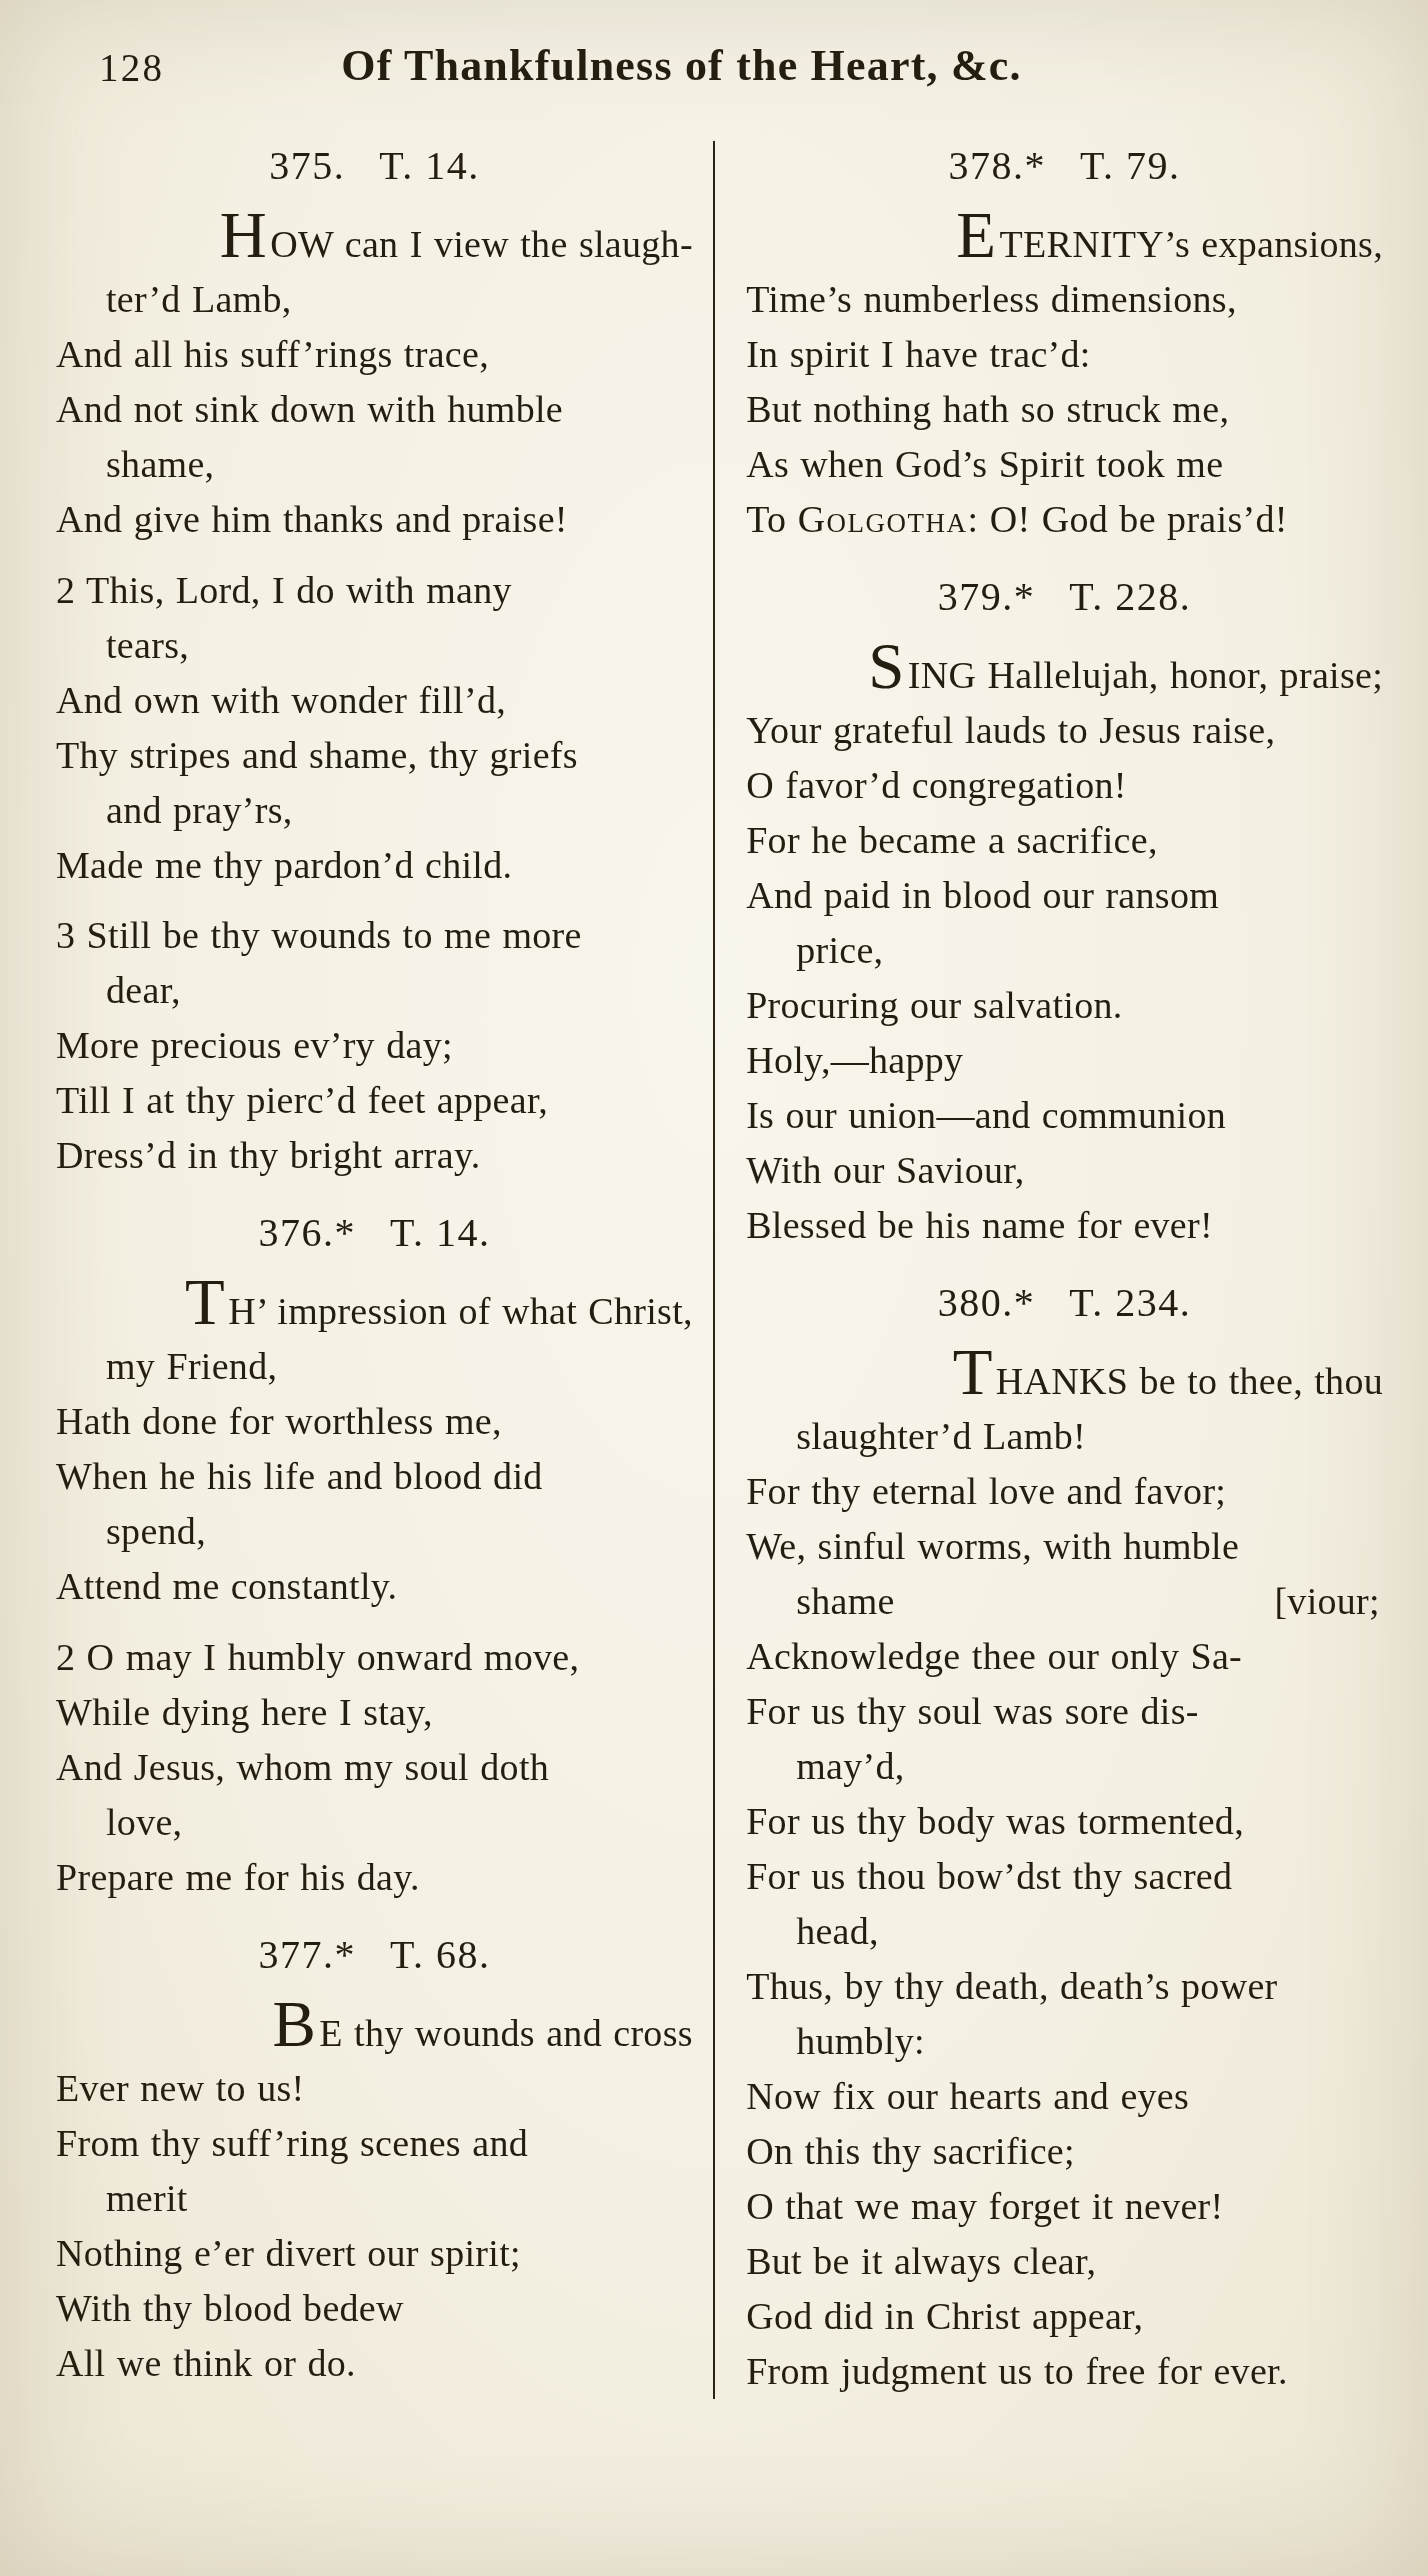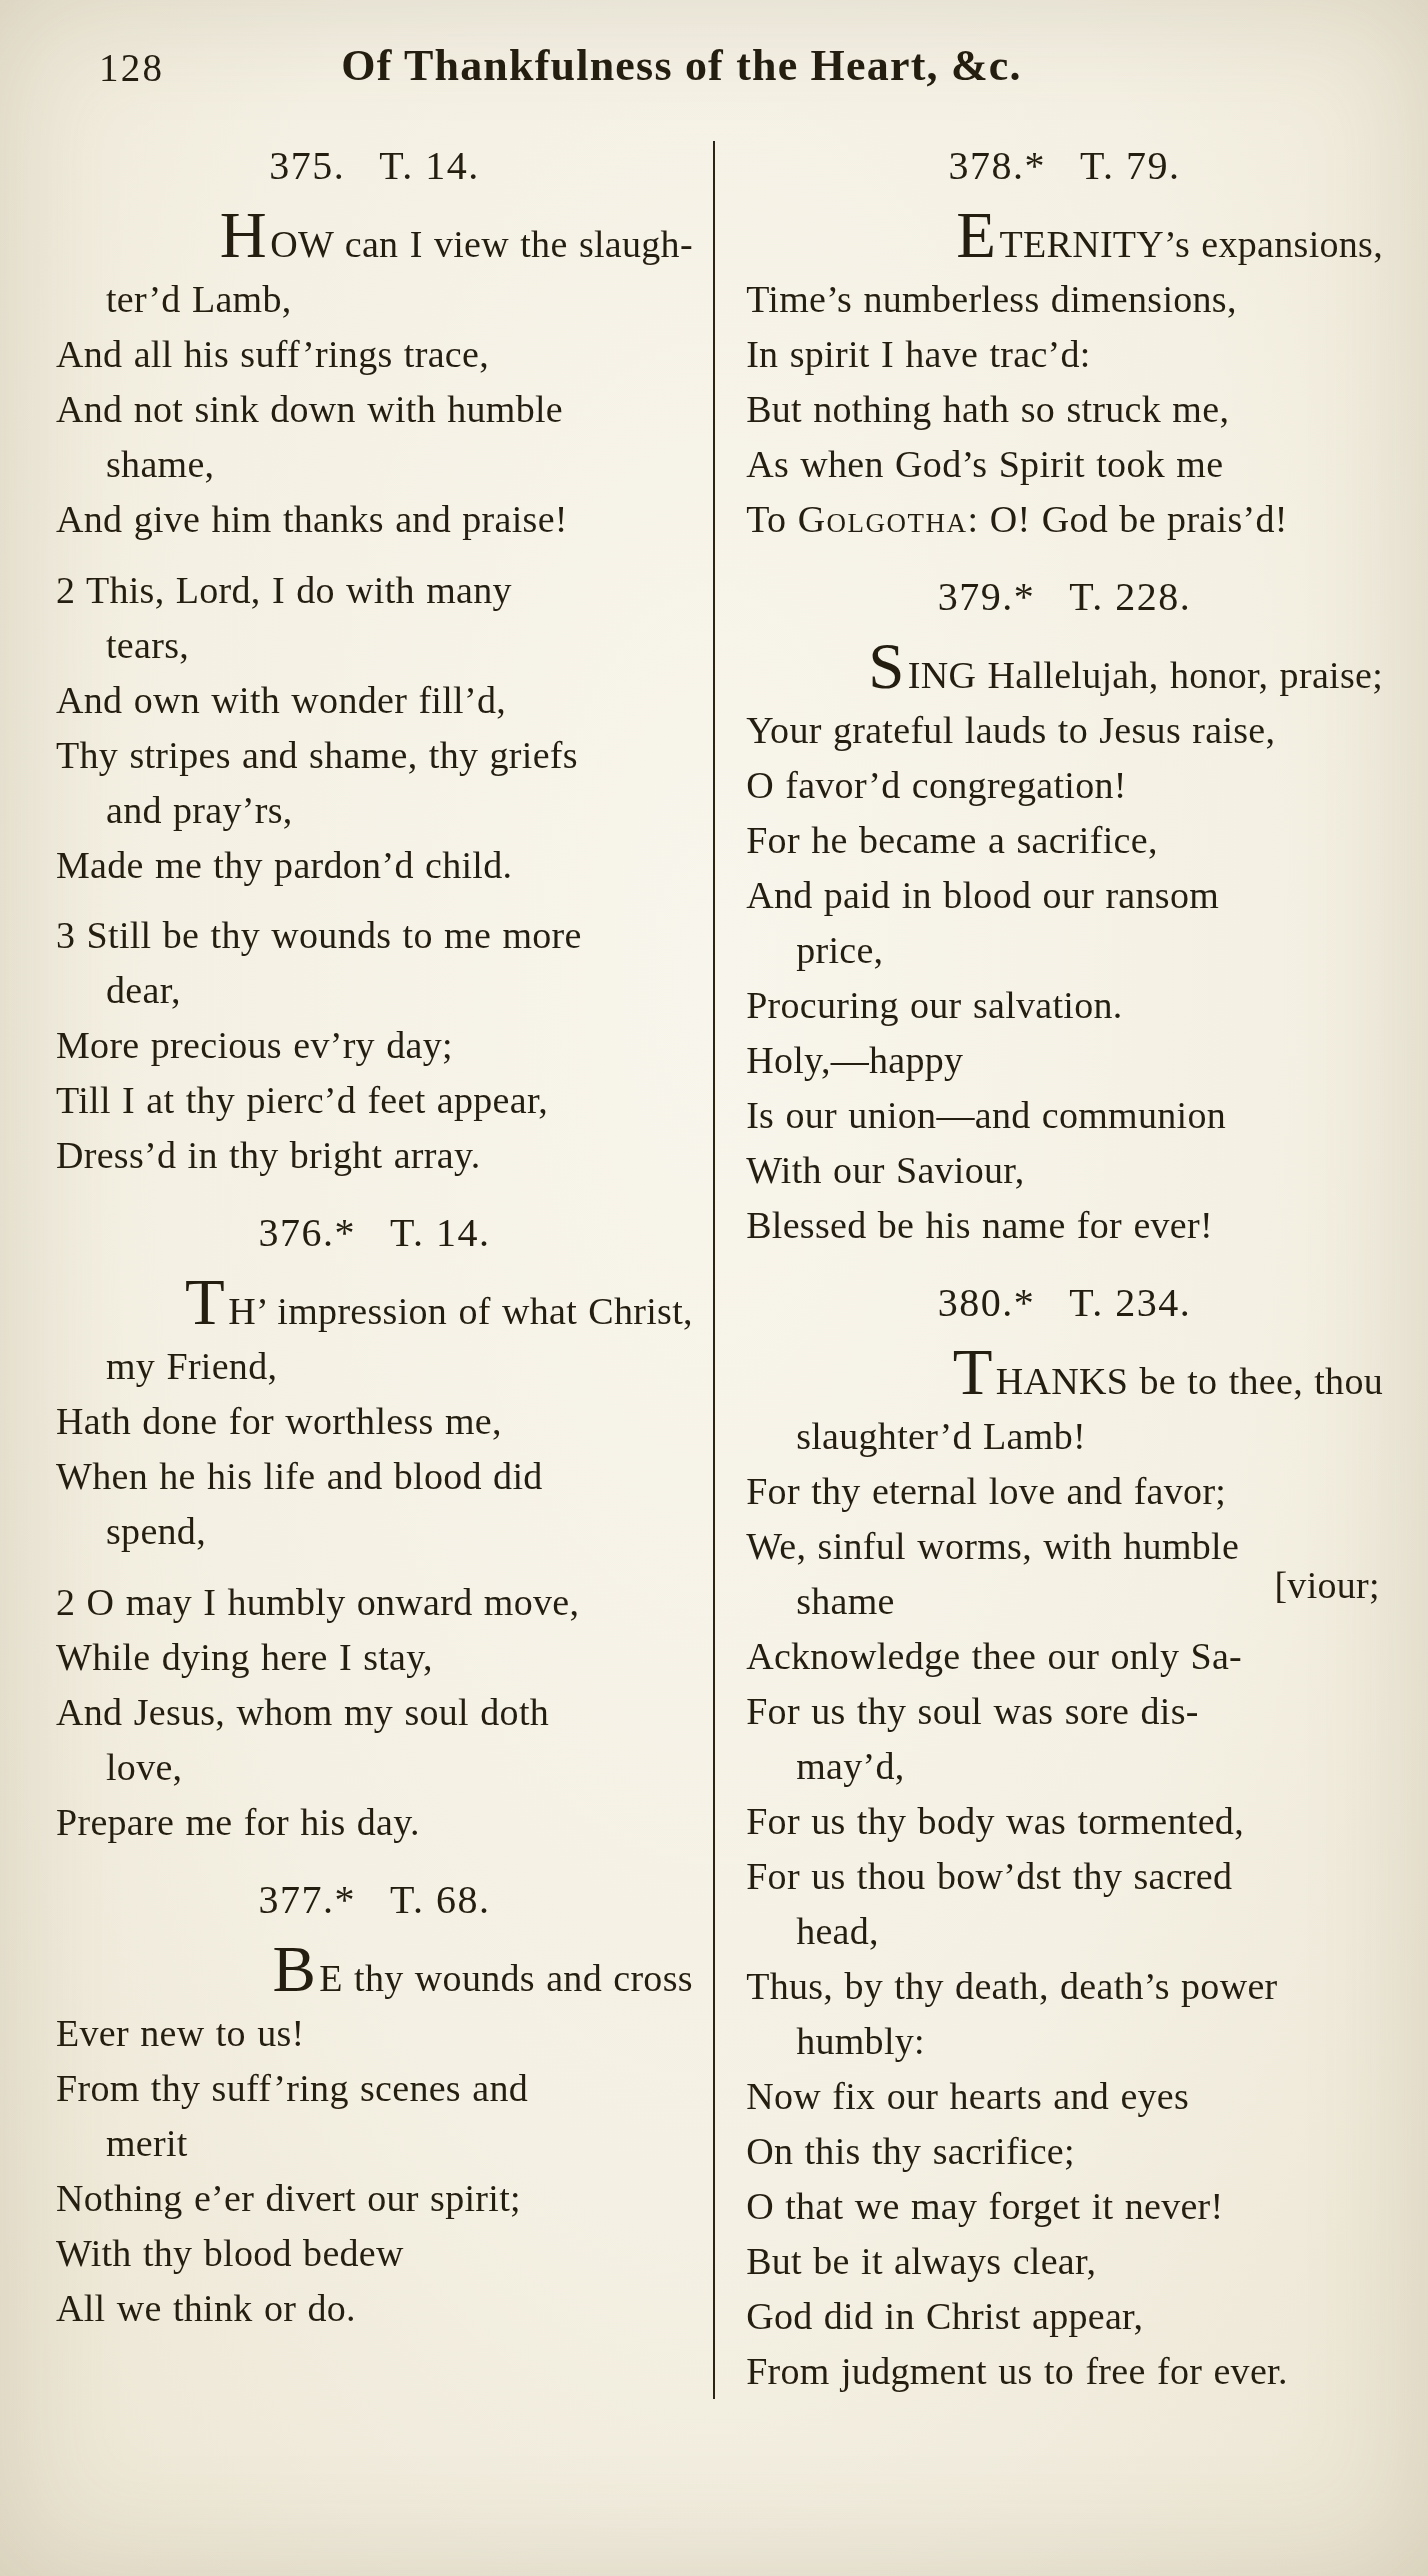--- a/index.html
+++ b/index.html
@@ -91,21 +91,21 @@
   }
 
   .smallcaps {
     font-variant: small-caps;
     letter-spacing: 1.5px;
   }
 
   .catchword {
     position: absolute;
     right: 3.1px;
-    bottom: 16px;
+    bottom: 0;
   }
 </style>
 </head>
 <body>
 
 <div class="page">
 
   <header class="page-header">
     <span class="page-number">128</span>
     <h1 class="page-title">Of Thankfulness of the Heart, &amp;c.</h1>
@@ -140,20 +140,21 @@
           </div>
         </article>
         <article class="hymn">
           <h2 class="hymn-heading"><span class="hymn-number">376.*</span><span class="hymn-tune">T. 14.</span></h2>
           <div class="stanza">
             <div class="line first-line"><span class="initial">T</span><span class="line-text">H’ impression of what Christ,</span></div>
             <div class="line indent"><span class="line-text">my Friend,</span></div>
             <div class="line"><span class="line-text">Hath done for worthless me,</span></div>
             <div class="line"><span class="line-text">When he his life and blood did</span></div>
             <div class="line indent"><span class="line-text">spend,</span></div>
+            <div class="line"><span class="line-text">Attend me constantly.</span></div>
           </div>
           <div class="stanza">
             <div class="line"><span class="line-text">2 O may I humbly onward move,</span></div>
             <div class="line"><span class="line-text">While dying here I stay,</span></div>
             <div class="line"><span class="line-text">And Jesus, whom my soul doth</span></div>
             <div class="line indent"><span class="line-text">love,</span></div>
             <div class="line"><span class="line-text">Prepare me for his day.</span></div>
           </div>
         </article>
         <article class="hymn">

